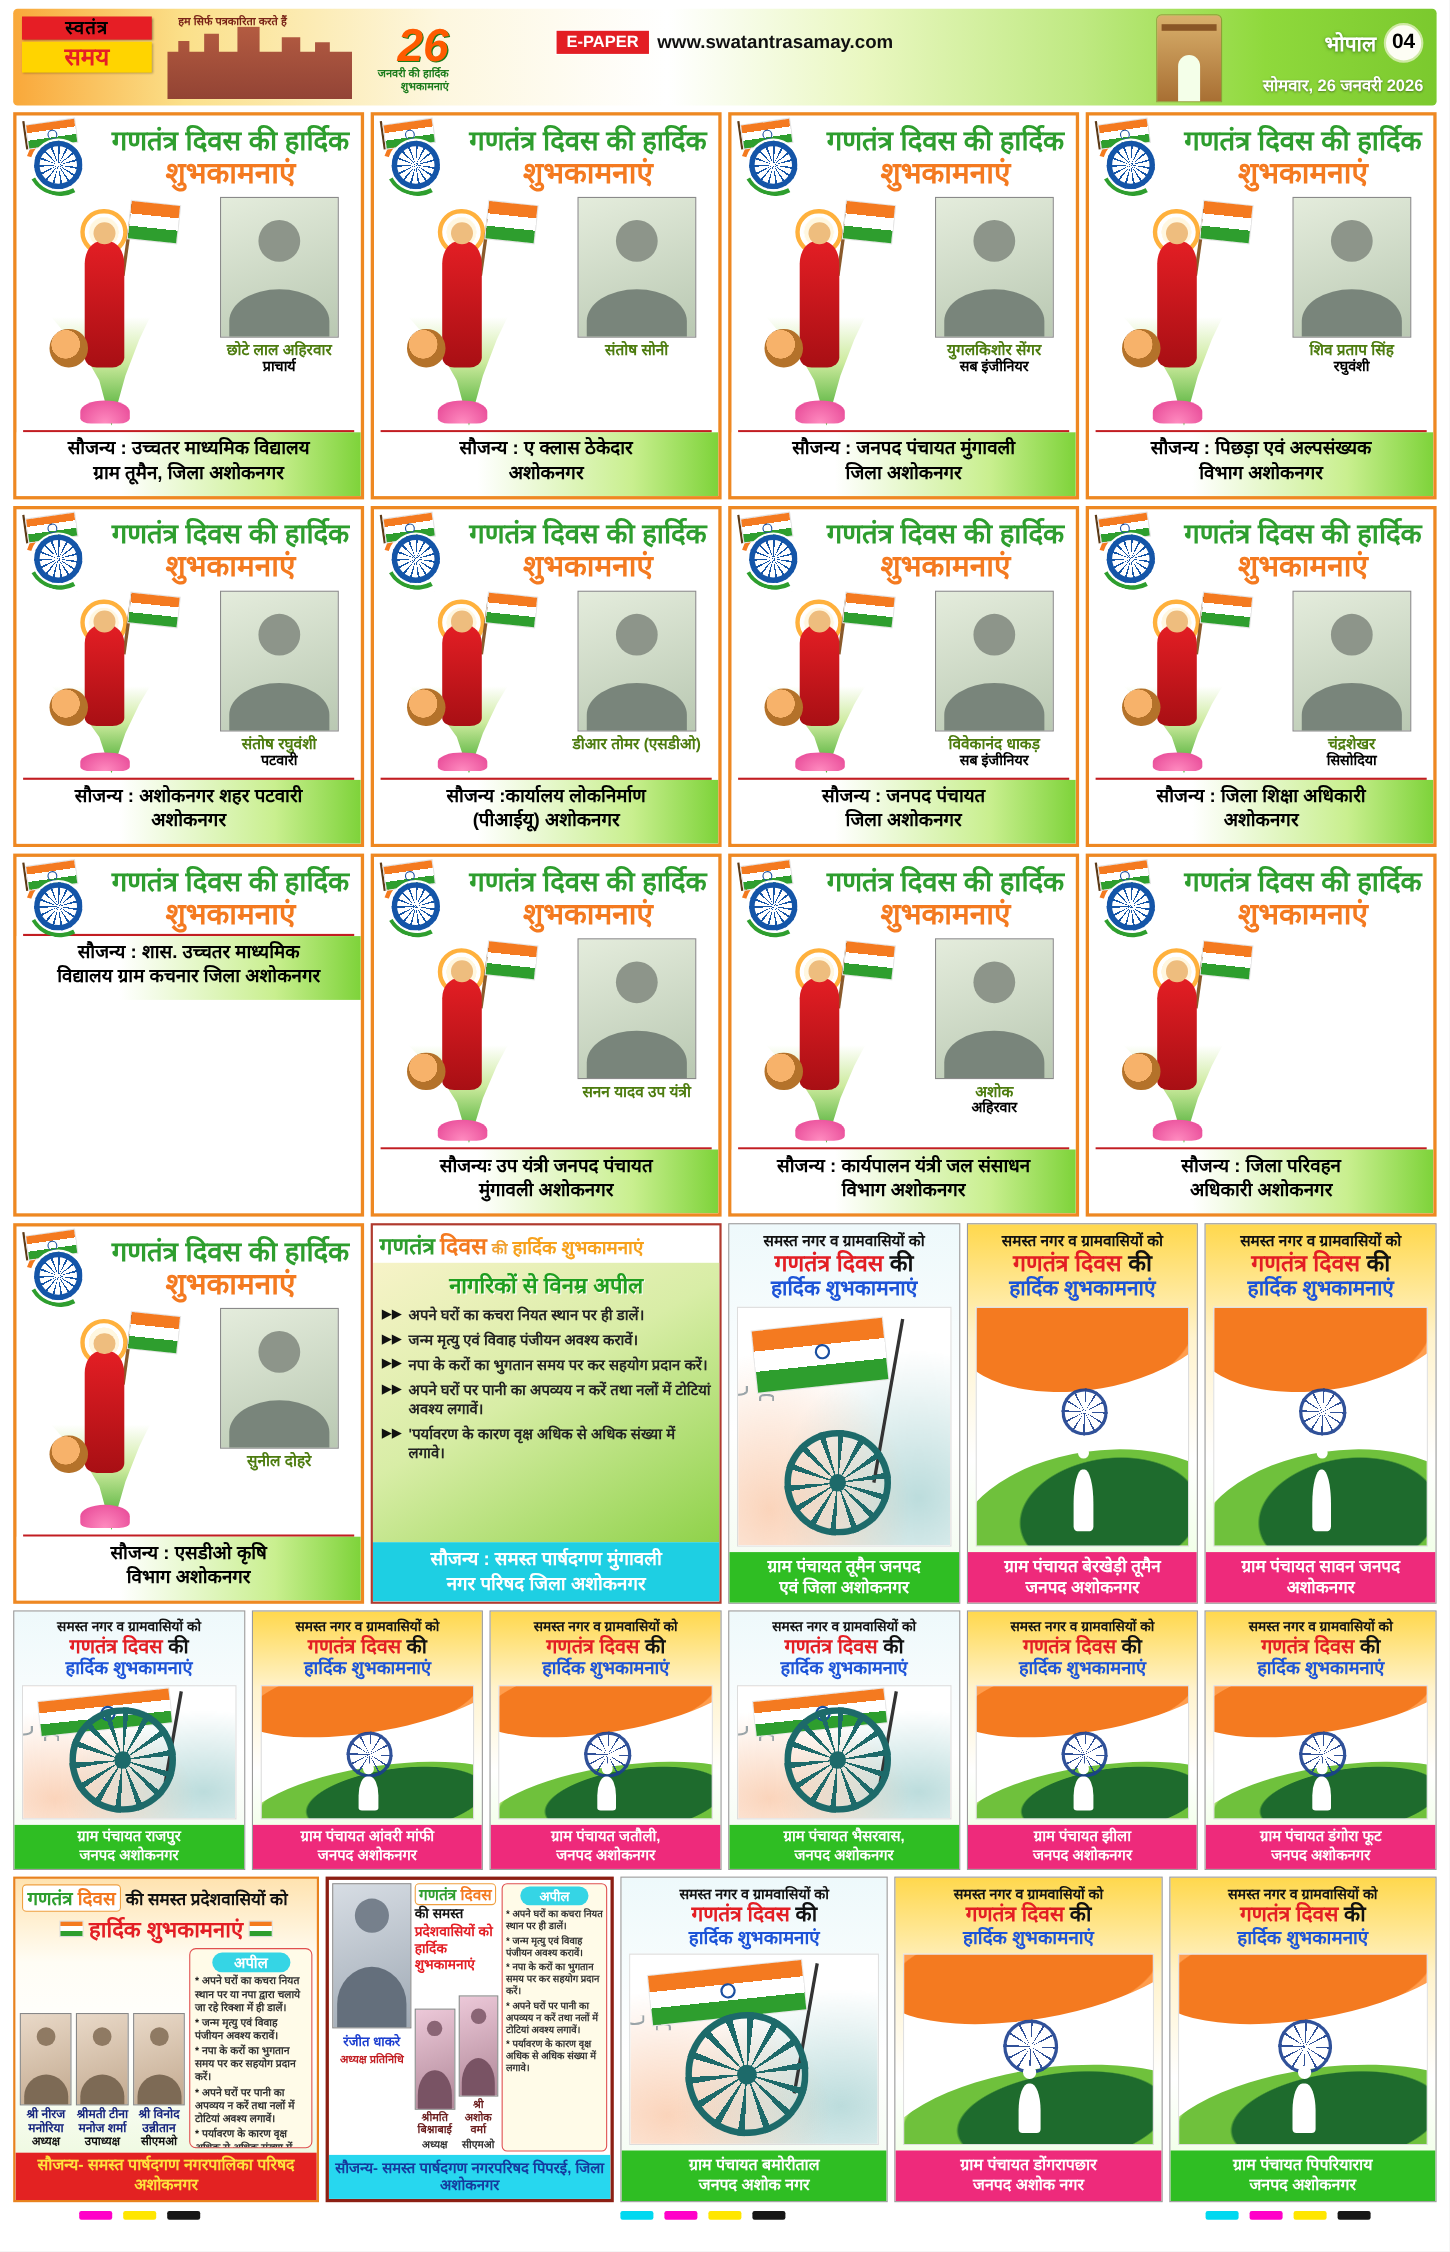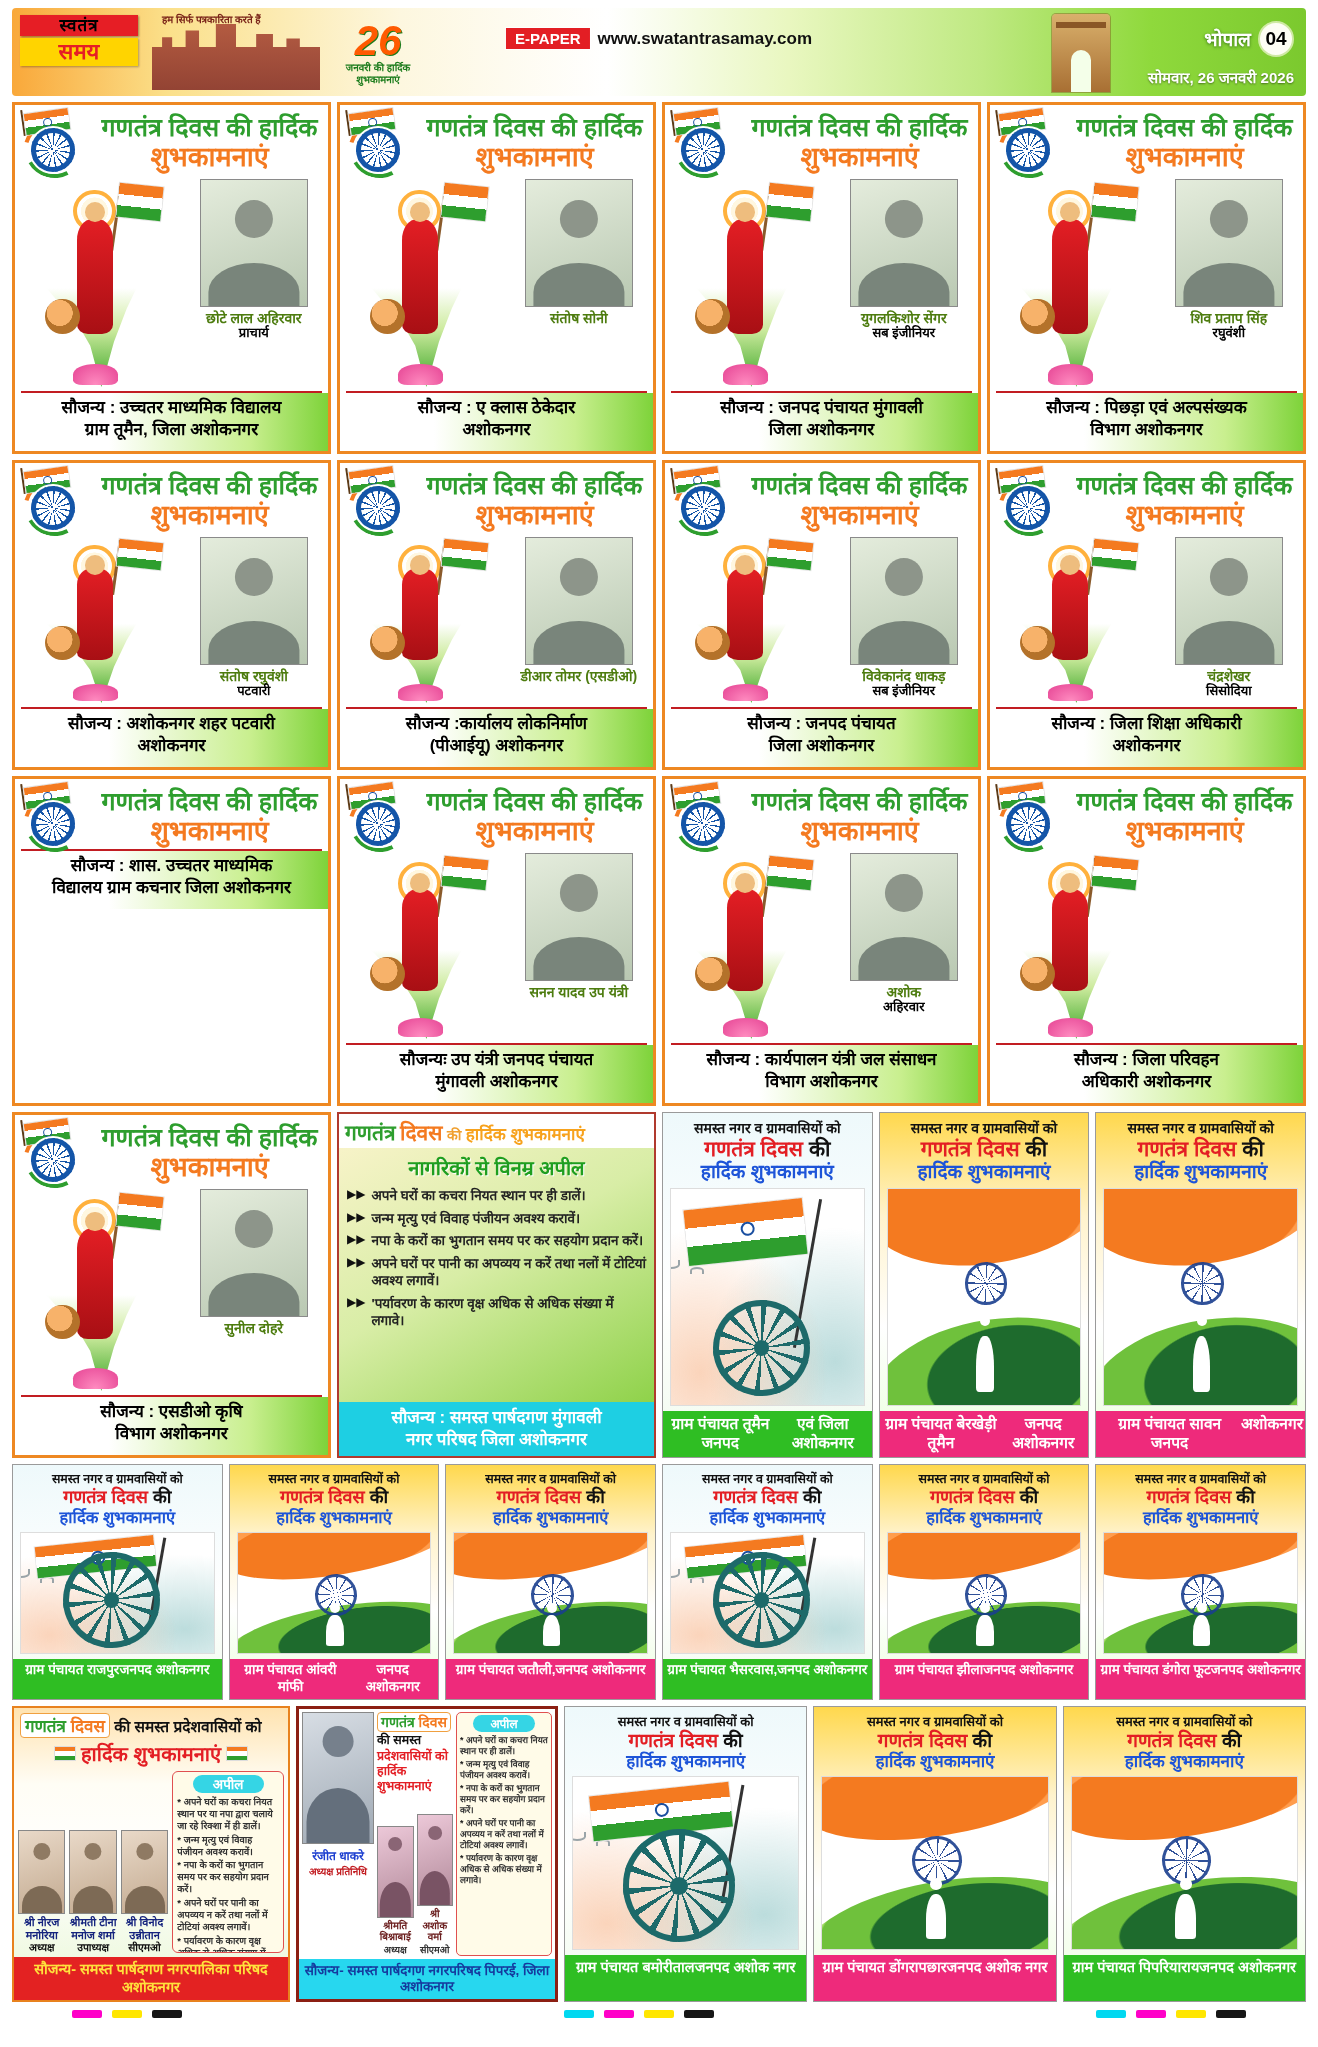--- a/index.html
+++ b/index.html
@@ -10,21 +10,21 @@
   
   .masthead { position:relative; height:88px; border-radius:4px; overflow:hidden;
     background:linear-gradient(90deg,#f9a83a 0%,#fbe08a 12%,#fdf7df 30%,#ffffff 46%,#e9f7c0 60%,#bfe982 75%,#8fd93c 88%,#7bc92e 100%); }
   .logo { position:absolute; left:8px; top:7px; width:118px; text-align:center; }
   .logo-top { background:#e61e25; color:#000000; font-weight:bold; font-size:17px; line-height:1.25; letter-spacing:1px; box-shadow:1px 1px 2px rgba(0,0,0,.4); }
   .logo-bottom { background:#ffd400; color:#e61e25; font-weight:bold; font-size:22px; line-height:1.25; margin-top:2px; box-shadow:1px 1px 2px rgba(0,0,0,.3); }
   .tagline { position:absolute; left:150px; top:4px; font-size:10px; font-weight:bold; color:#7a2418; }
   .fort { position:absolute; left:140px; top:16px; width:168px; height:66px; opacity:.95;
     background:linear-gradient(180deg,#b0543c,#8d3b2f);
     clip-path:polygon(0 100%,0 35%,6% 35%,6% 20%,12% 20%,12% 35%,20% 35%,20% 10%,28% 10%,28% 35%,38% 35%,38% 0,50% 0,50% 35%,62% 35%,62% 15%,72% 15%,72% 35%,80% 35%,80% 22%,88% 22%,88% 35%,100% 35%,100% 100%); }
-  .jan26 { position:absolute; left:318px; top:12px; width:96px; text-align:center; }
+  .jan26 { position:absolute; left:300px; top:12px; width:96px; text-align:right; }
   .jan26 .n { font-size:42px; font-weight:bold; font-style:italic; color:#ff5a00; text-shadow:1px 1px 0 #1c7c1c; line-height:1; }
   .jan26 .t { font-size:10px; font-weight:bold; color:#1c7c1c; line-height:1.15; }
   .mast-center { position:absolute; left:50%; top:12px; transform:translateX(-50%); text-align:center; }
   .edition { font-size:29px; font-weight:bold; color:#111; letter-spacing:1px; }
   .ep-row { display:flex; align-items:center; justify-content:center; gap:8px; margin-top:8px; }
   .ep-badge { background:#e31e24; color:#fff; font-weight:bold; font-size:15px; padding:2px 9px; box-shadow:0 0 0 1px #fff; }
   .site { font-weight:bold; font-size:17px; color:#101010; }
   .gate { position:absolute; right:196px; top:6px; width:58px; height:78px; border-radius:4px 4px 0 0;
     background:linear-gradient(#d9b06c,#a86f33); box-shadow:0 0 0 1px rgba(120,70,20,.4); }
   .gate::before { content:''; position:absolute; left:19px; bottom:0; width:20px; height:42px; background:#f4ffe9; border-radius:10px 10px 0 0; }
@@ -104,21 +104,21 @@
   .ac-bird::after { content:''; left:220%; top:90%; }
   .art-flagart { position:absolute; inset:0; background:#fff; }
   .af-orange { position:absolute; top:-28%; left:-12%; width:130%; height:62%; border-radius:50%; transform:rotate(-10deg);
     background:radial-gradient(ellipse at 45% 60%,#f47a20 0 55%,#ff9d4d 56% 70%,transparent 71%); }
   .af-green { position:absolute; bottom:-30%; left:-10%; width:135%; height:70%; border-radius:50%; transform:rotate(-8deg);
     background:radial-gradient(ellipse at 55% 40%,#1e6b2d 0 40%,#6fc13c 41% 62%,#a8e06c 63% 74%,transparent 75%); }
   .af-chakra { position:absolute; top:34%; left:40%; width:22%; aspect-ratio:1/1; border-radius:50%;
     background:repeating-conic-gradient(#1a3f8f 0 5deg,transparent 5deg 30deg); box-shadow:inset 0 0 0 3px #1a3f8f; opacity:.9; }
   .af-fig { position:absolute; bottom:6%; left:46%; width:9%; height:26%; background:#fff; border-radius:45% 45% 18% 18%/55% 55% 8% 8%; }
   .af-fig::before { content:''; position:absolute; top:-36%; left:22%; width:58%; aspect-ratio:1/1; border-radius:50%; background:#fff; }
-  .pad-foot { min-height:46px; display:flex; flex-direction:row; justify-content:center; text-align:center;
+  .pad-foot { min-height:46px; display:flex; flex-direction:column; justify-content:center; text-align:center;
     color:#fff; font-weight:bold; font-size:15.5px; line-height:1.25; padding:3px 2px; }
   .r5 .pad-top { font-size:12.5px; } .r5 .pad-t1 { font-size:18px; } .r5 .pad-t2 { font-size:16.5px; }
   .r5 .pad-foot { font-size:13.5px; min-height:40px; }
   .r6 .pad-top { font-size:13px; } .r6 .pad-t1 { font-size:19px; } .r6 .pad-t2 { font-size:17px; }
   .r6 .pad-foot { font-size:14.5px; }
 
   
   .appeal-ad { flex:0 0 319px; display:flex; flex-direction:column; border:2px solid #b03a2e; background:#fff; overflow:hidden; }
   .ap-head { padding:4px 4px 2px 6px; font-weight:bold; white-space:nowrap; }
   .ap-w1 { color:#2e9e2e; font-size:21px; } .ap-w2 { color:#f47a20; font-size:21px; }

